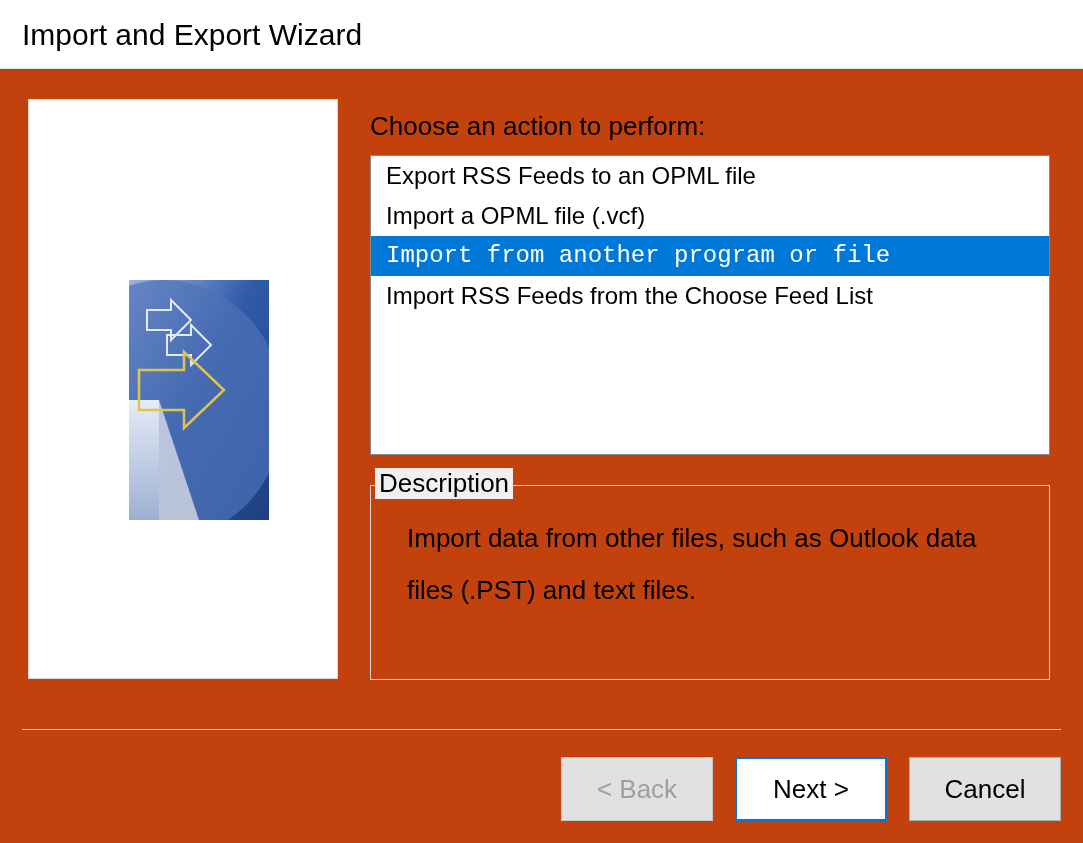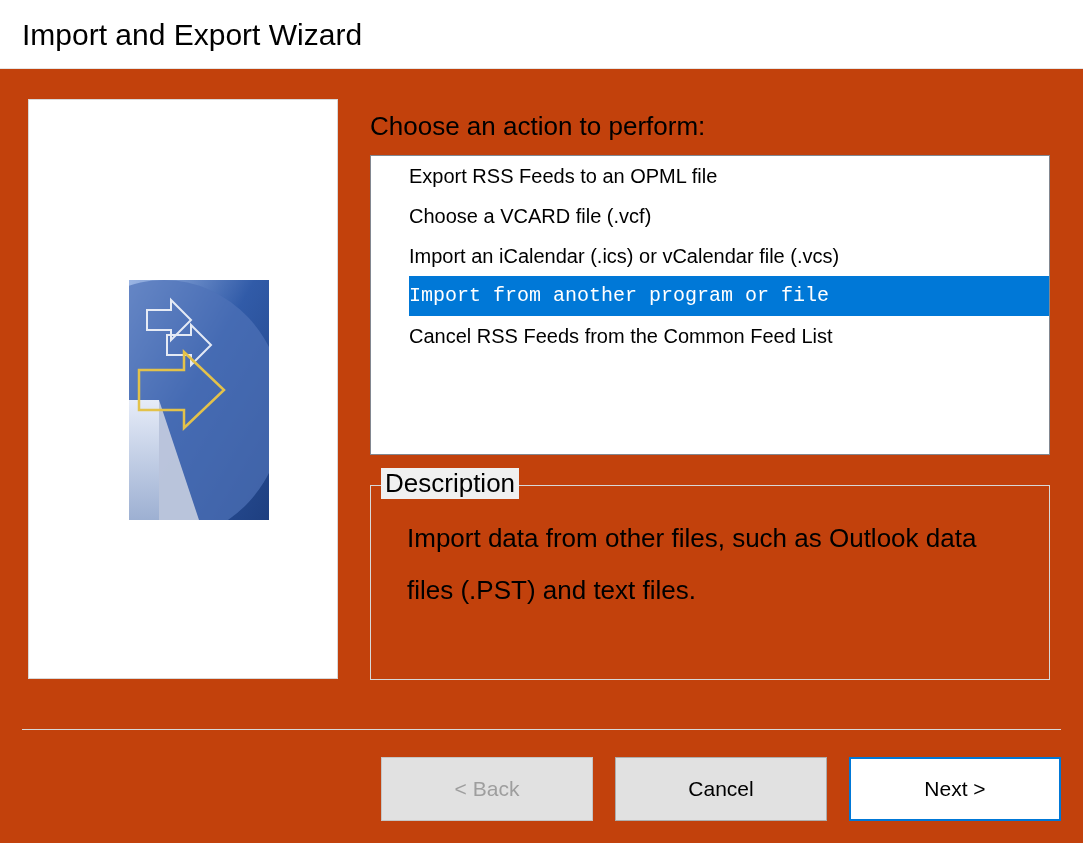--- a/index.html
+++ b/index.html
@@ -68,46 +68,45 @@
     top: 86px;
     left: 370px;
     width: 680px;
     height: 300px;
     border: 1px solid #828790;
     background: #ffffff;
     box-sizing: border-box;
     overflow: hidden;
   }
   .listbox-item {
-    padding: 2px 0;
-    font-size: 20px;
+    padding: 2px 15px;
+    font-size: 24px;
     line-height: 36px;
     cursor: default;
     white-space: nowrap;
     overflow: hidden;
-    margin-left: 38px;
   }
   .listbox-item.selected {
     background: #0078D7;
     color: #ffffff;
     font-family: Liberation Mono, monospace;
   }
   .description-group {
     position: absolute;
     top: 416px;
     left: 370px;
     width: 680px;
     height: 195px;
     border: 1px solid #D8D8D8;
     box-sizing: border-box;
   }
   .description-legend {
     position: absolute;
     top: -18px;
-    left: 10px;
+    left: 4px;
     padding: 0 4px;
     background: #F0F0F0;
     font-size: 26px;
   }
   .description-text {
     padding: 26px 26px 0 36px;
     font-size: 26px;
     line-height: 52px;
   }
   .button-separator {
@@ -120,23 +119,23 @@
   }
   .button-row {
     position: absolute;
     bottom: 22px;
     right: 22px;
     height: 64px;
     display: flex;
     gap: 22px;
   }
   button.wiz-btn {
-    width: 212px;
+    width: 152px;
     height: 64px;
-    font-size: 21px;
+    font-size: 26px;
     background: #E1E1E1;
     border: 1px solid #ADADAD;
     color: #000000;
     cursor: pointer;
     font-family: inherit;
     padding: 0;
   }
   button.wiz-btn:disabled {
     color: #9E9E9E;
     border-color: #C5C5C5;
@@ -184,33 +183,32 @@
         <g fill="none" stroke="#E3C24A" stroke-width="2.5">
           <polygon points="10,90 55,90 55,72 95,110 55,148 55,130 10,130"></polygon>
         </g>
       </svg>
     </div>
 
     <div class="instruction">Choose an action to perform:</div>
 
     <div class="listbox" id="action-listbox">
         <div class="listbox-item">Export RSS Feeds to an OPML file</div>
-        <div class="listbox-item">Choose a VCARD file (.vcf)</div>
-        <div class="listbox-item">Import an iCalendar (.ics) or vCalendar file (.vcs)</div>
+        <div class="listbox-item">Import a OPML file (.vcf)</div>
         <div class="listbox-item selected">Import from another program or file</div>
-        <div class="listbox-item">Cancel RSS Feeds from the Common Feed List</div>
+        <div class="listbox-item">Import RSS Feeds from the Choose Feed List</div>
       </div>
 
     <div class="description-group">
       <div class="description-legend">Description</div>
       <div class="description-text">Import data from other files, such as Outlook data files (.PST) and text files.</div>
     </div>
 
     <div class="button-separator"></div>
 
     <div class="button-row">
       <button class="wiz-btn" disabled="">&lt; Back</button>
+      <button class="wiz-btn default">Next &gt;</button>
       <button class="wiz-btn">Cancel</button>
-      <button class="wiz-btn default">Next &gt;</button>
     </div>
 
   </div>
 </div>
 
 </body></html>

